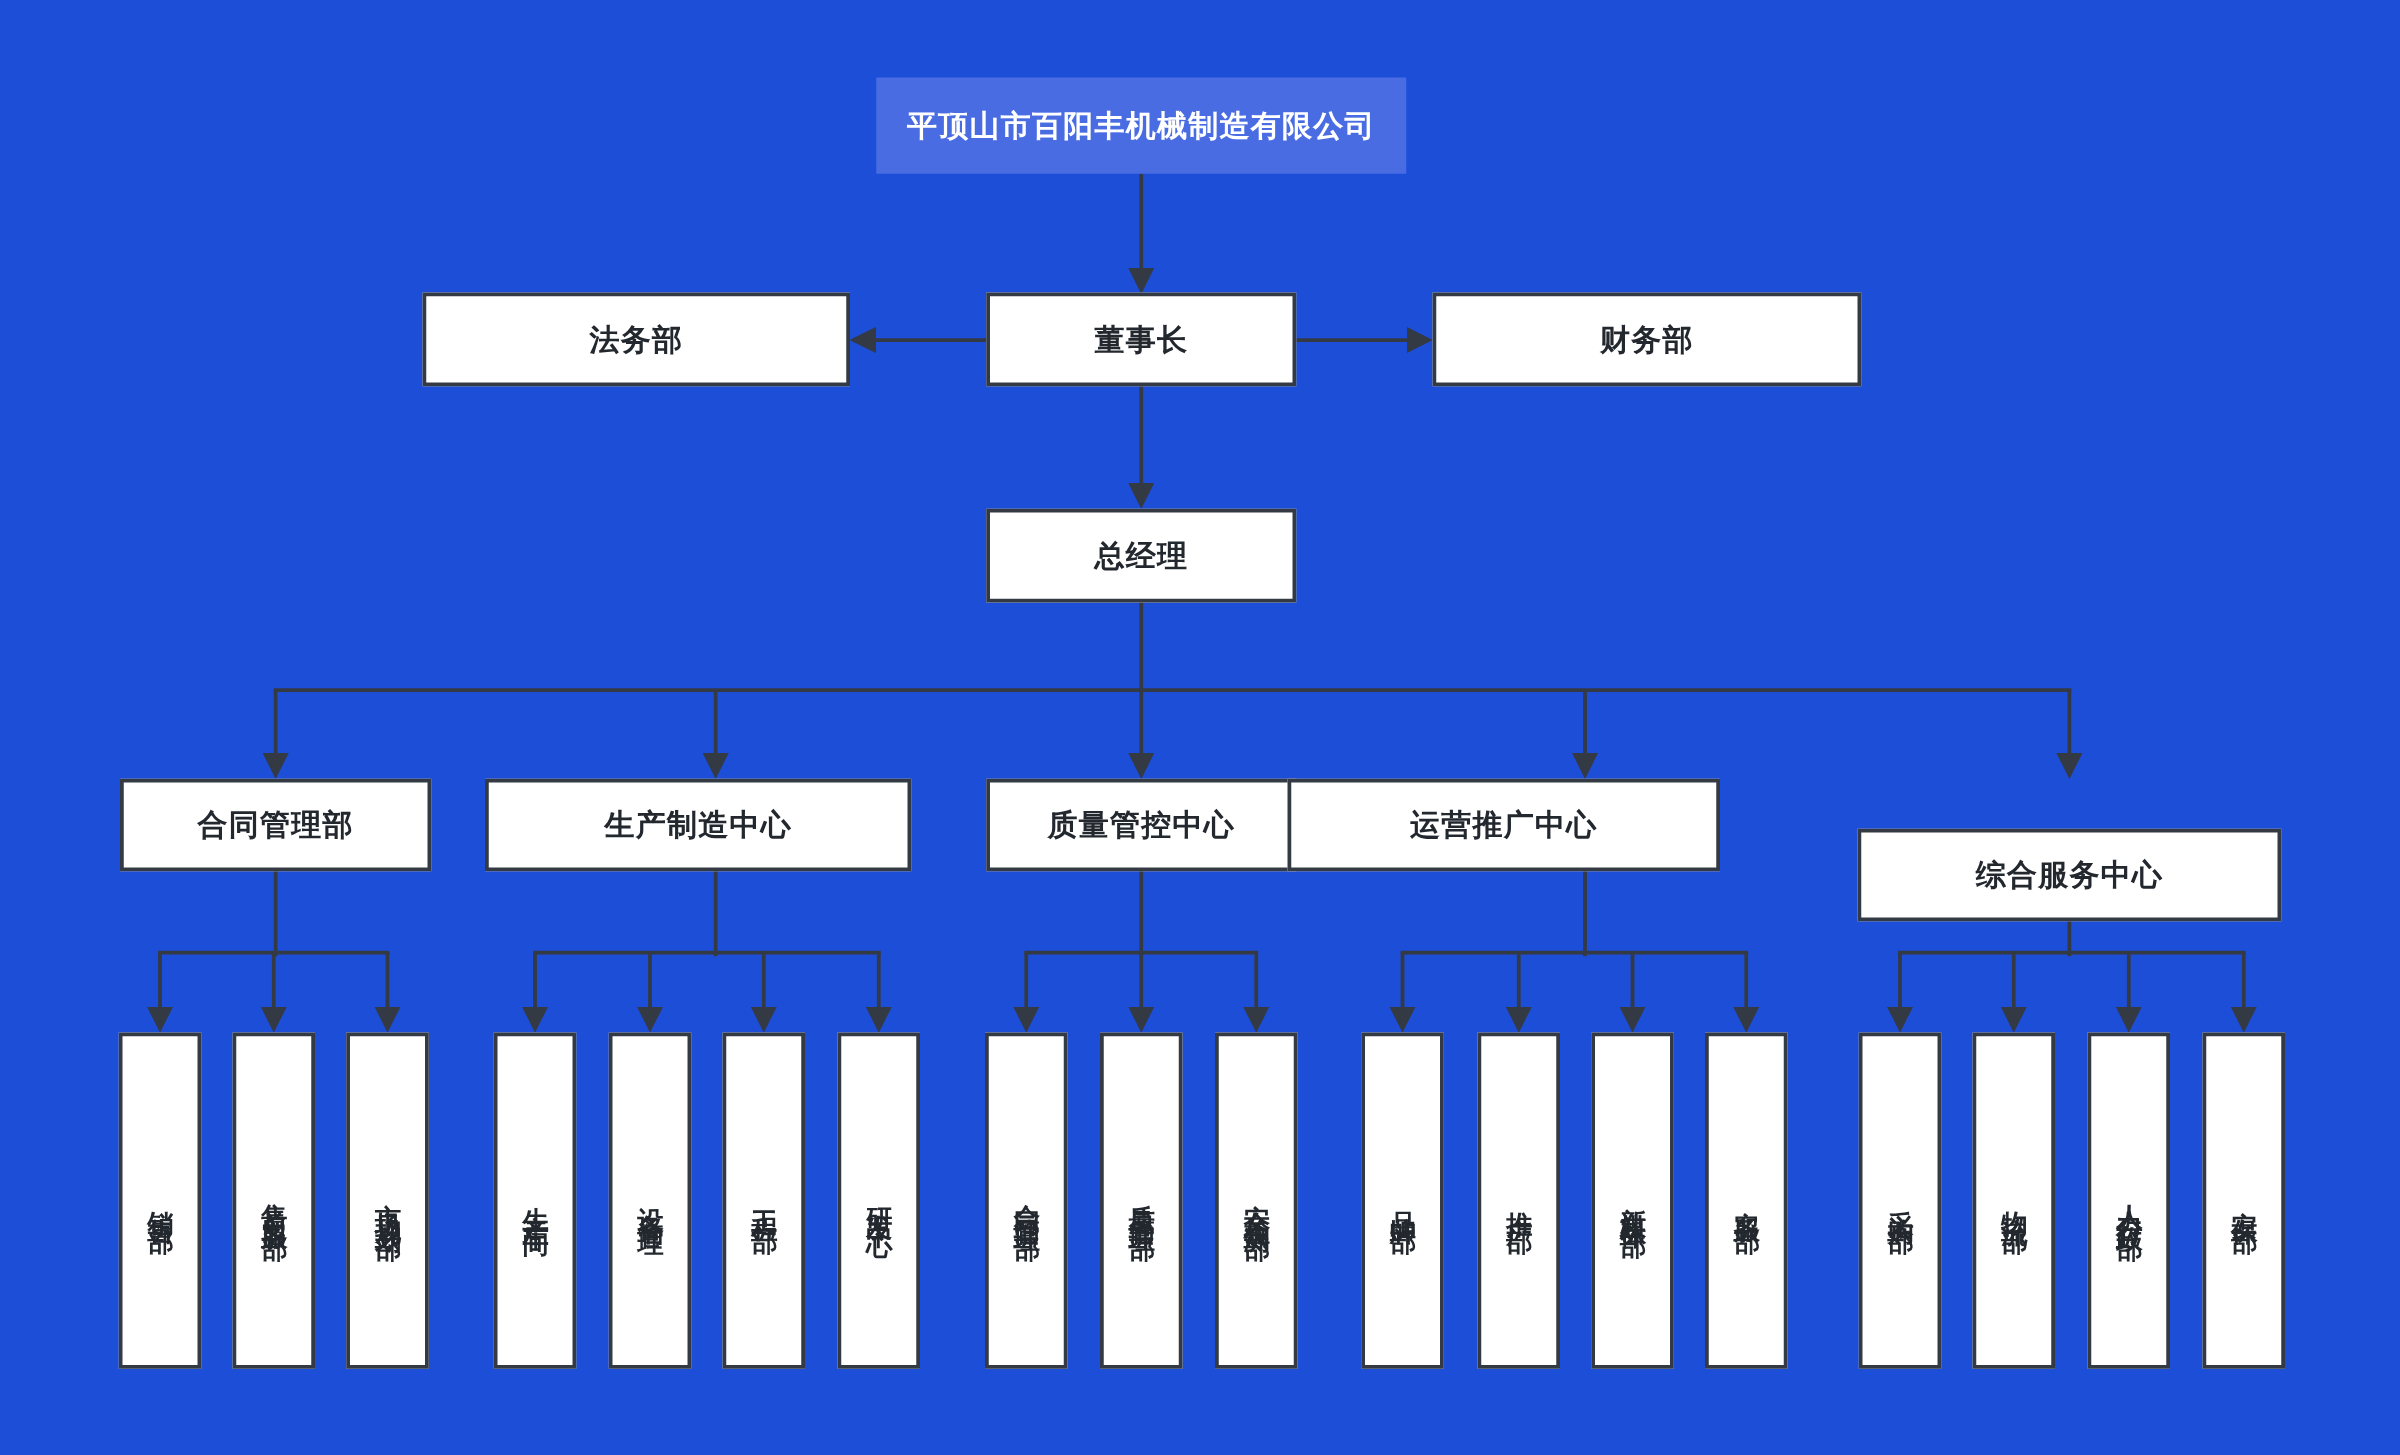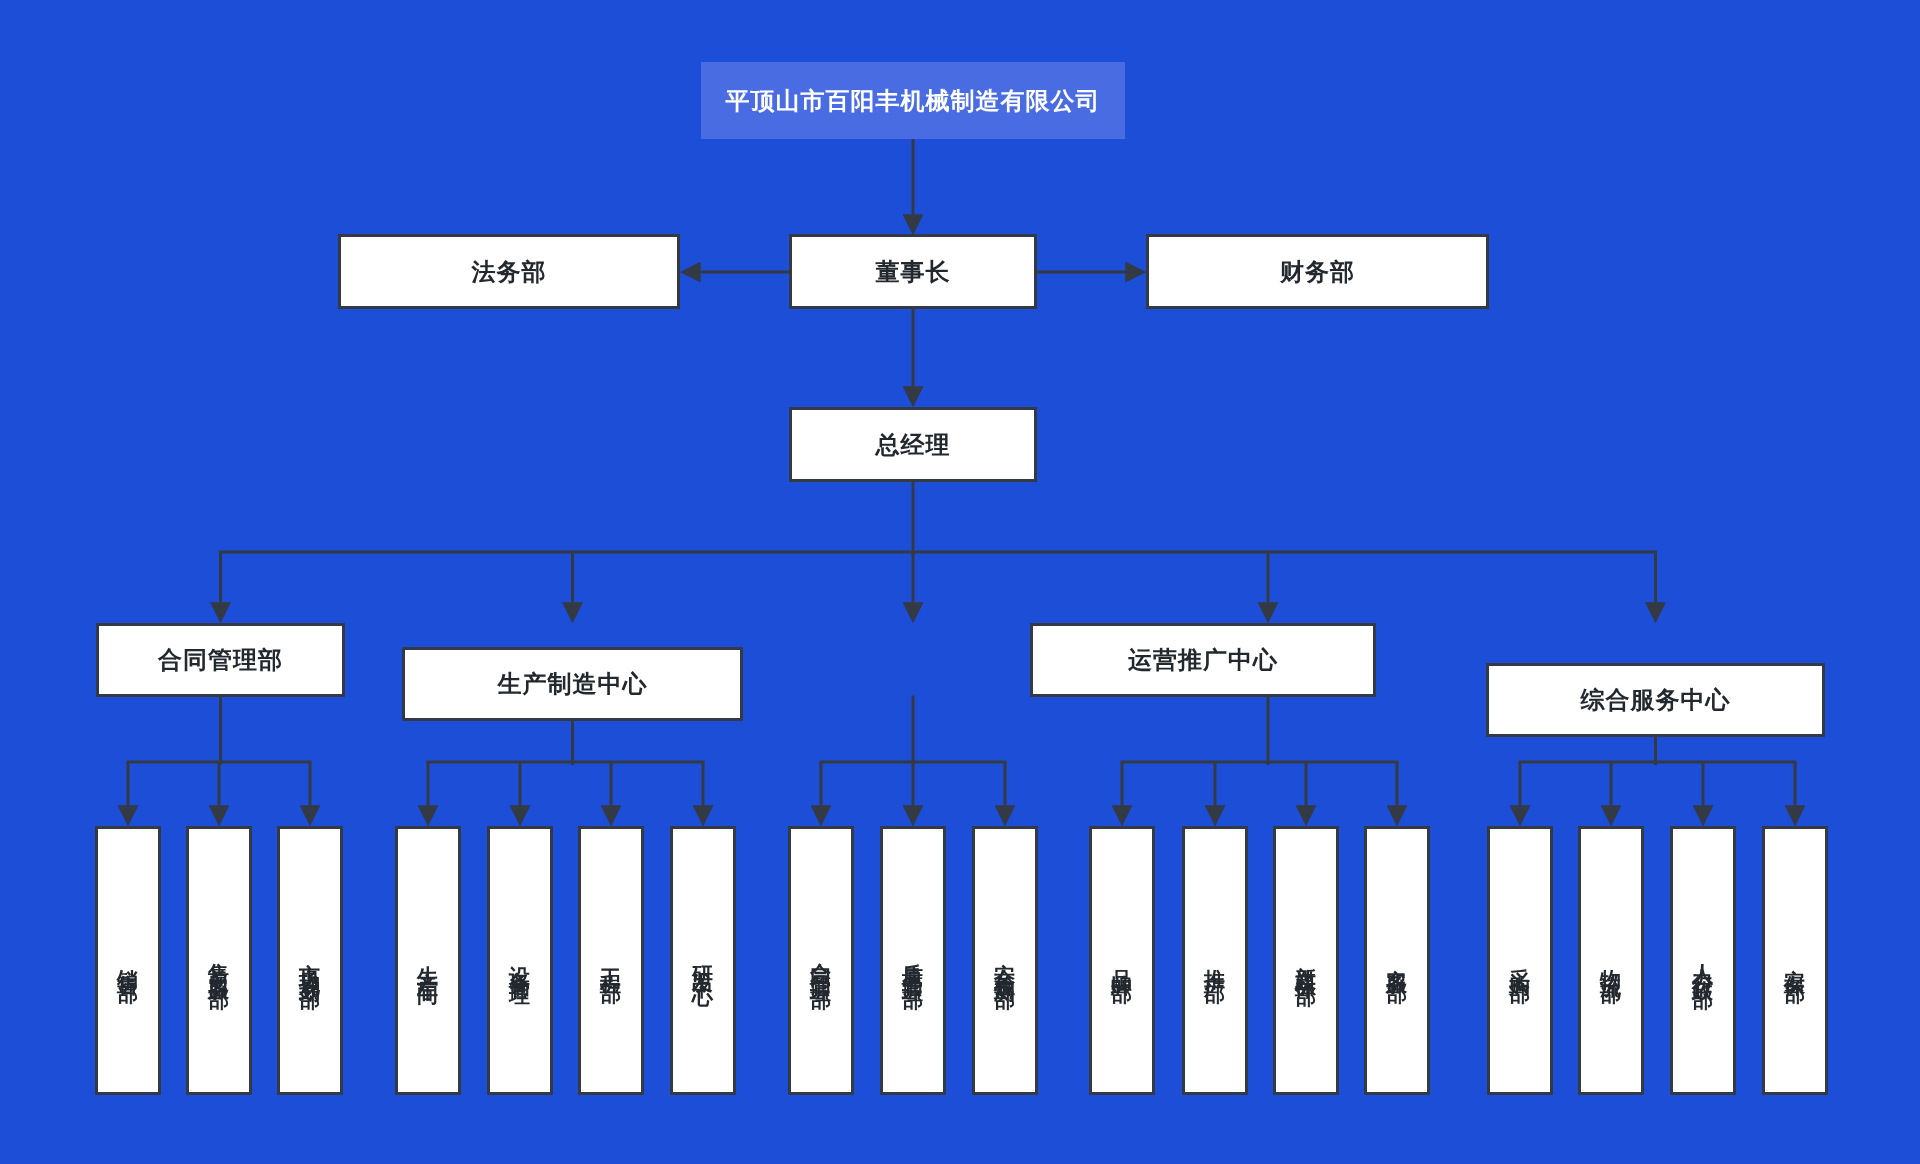--- a/index.html
+++ b/index.html
@@ -131,22 +131,25 @@
     <span>财务部</span>
   </div>
 
   <div class="node hnode" style="left:789px;top:407px;width:248px;height:75px;">
     <span>总经理</span>
   </div>
 
   <div class="node hnode" style="left:96px;top:623px;width:249px;height:74px;">
     <span>合同管理部</span>
   </div>
-  <div class="node hnode" style="left:402px;top:623px;width:341px;height:74px;margin-top:24px;">
+  <div class="node hnode" style="left:388px;top:623px;width:341px;height:74px;">
     <span>生产制造中心</span>
+  </div>
+  <div class="node hnode" style="left:789px;top:623px;width:248px;height:74px;">
+    <span>质量管控中心</span>
   </div>
   <div class="node hnode" style="left:1030px;top:623px;width:346px;height:74px;">
     <span>运营推广中心</span>
   </div>
   <div class="node hnode" style="left:1486px;top:623px;width:339px;height:74px;margin-top:40px;">
     <span>综合服务中心</span>
   </div>
 
   <div class="node vnode" style="left:95px;top:826px;width:66px;height:269px;">
     <span class="vtext">销售部</span>

